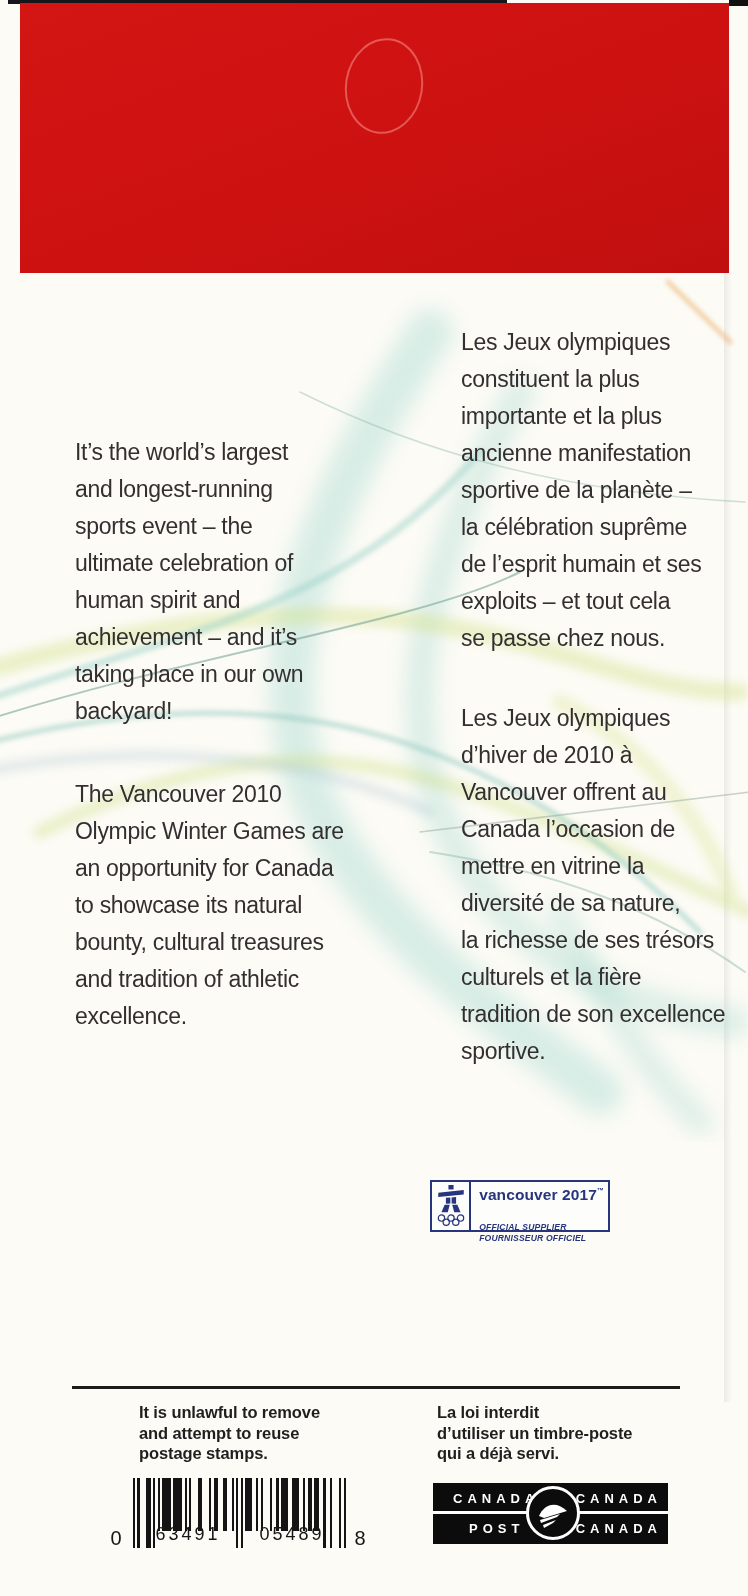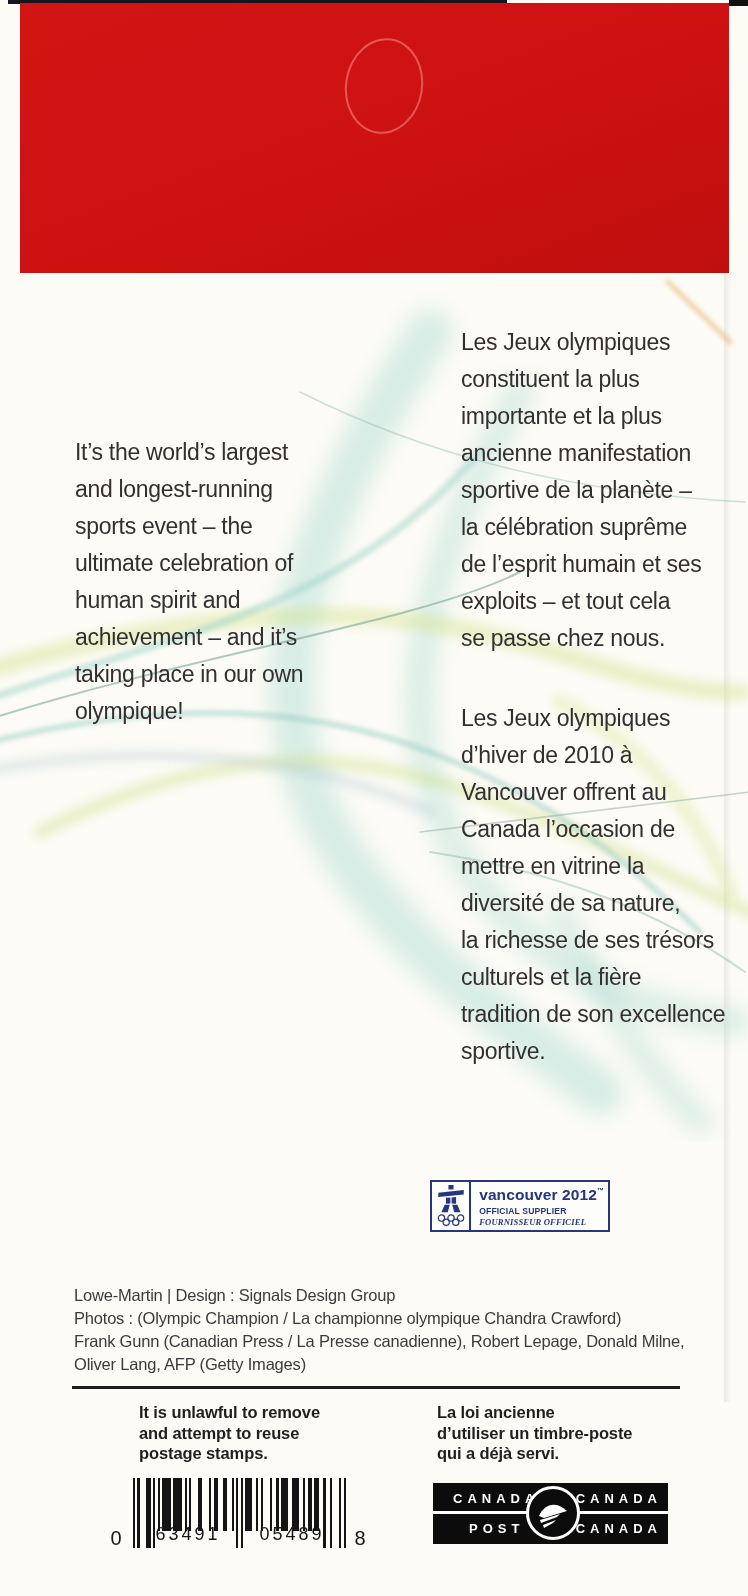--- a/index.html
+++ b/index.html
@@ -40,22 +40,22 @@
   .supplier-badge{
     position:absolute;left:430px;top:1180px;width:180px;height:52px;
     border:2px solid #26357e;background:#fdfdfb;box-sizing:border-box;
     display:flex;z-index:3;
   }
   .badge-left{width:42px;border-right:2px solid #26357e;display:flex;flex-direction:column;
     align-items:center;justify-content:center;gap:1px;}
   .badge-right{flex:1;padding:5px 4px 3px 8px;color:#26357e;}
   .badge-wordmark{font-size:15.5px;font-weight:700;letter-spacing:0.1px;line-height:1.05;white-space:nowrap;}
   .badge-tm{font-size:7px;vertical-align:top;}
-  .badge-sub{font-size:8.6px;font-weight:700;letter-spacing:0.15px;line-height:1.18;margin-top:3px;white-space:nowrap;}
-  .badge-sub.it{font-style:italic;margin-top:1px;font-family:Liberation Serif, serif;}
+  .badge-sub{font-size:8.6px;font-weight:700;letter-spacing:0.15px;line-height:1.18;margin-top:19px;white-space:nowrap;font-style:italic;}
+  .badge-sub.it{font-style:italic;margin-top:1px;}
   
   .credits{
     position:absolute;left:74px;top:1284px;width:640px;
     font-size:16.5px;line-height:23px;color:#3c3a3a;letter-spacing:-0.2px;
     white-space:pre-line;z-index:3;
   }
   
   .rule{position:absolute;left:72px;top:1386px;width:608px;height:3px;background:#1b1b1b;z-index:3;}
   
   .legal{
@@ -124,21 +124,28 @@
     </g>
   </svg>
 
   <div class="col col-en en-p1">It’s the world’s largest
 and longest-running
 sports event – the
 ultimate celebration of
 human spirit and
 achievement – and it’s
 taking place in our own
-olympique!</div>
+backyard!</div>
+  <div class="col col-en en-p2">The Vancouver 2010
+Olympic Winter Games are
+an opportunity for Canada
+to showcase its natural
+bounty, cultural treasures
+and tradition of athletic
+excellence.</div>
 
   <div class="col col-fr fr-p1">Les Jeux olympiques
 constituent la plus
 importante et la plus
 ancienne manifestation
 sportive de la planète –
 la célébration suprême
 de l’esprit humain et ses
 exploits – et tout cela
 se passe chez nous.</div>
@@ -169,37 +176,33 @@
         <g fill="none" stroke="#26357e" stroke-width="1.8">
           <circle cx="8" cy="6" r="4.6"></circle>
           <circle cx="22" cy="6" r="4.6"></circle>
           <circle cx="36" cy="6" r="4.6"></circle>
           <circle cx="15" cy="12" r="4.6"></circle>
           <circle cx="29" cy="12" r="4.6"></circle>
         </g>
       </svg>
     </div>
     <div class="badge-right">
-      <div class="badge-wordmark"><span>vancouver 2012</span><span class="badge-tm">™</span></div>
+      <div class="badge-wordmark"><span>vancouver 2017</span><span class="badge-tm">™</span></div>
       <div class="badge-sub">OFFICIAL SUPPLIER</div>
       <div class="badge-sub it">FOURNISSEUR OFFICIEL</div>
     </div>
   </div>
 
-  <div class="credits">Lowe-Martin | Design : Signals Design Group
-Photos : (Olympic Champion / La championne olympique Chandra Crawford)
-Frank Gunn (Canadian Press / La Presse canadienne), Robert Lepage, Donald Milne,
-Oliver Lang, AFP (Getty Images)</div>
 
   <div class="rule"></div>
 
   <div class="legal legal-en">It is unlawful to remove
 and attempt to reuse
 postage stamps.</div>
-  <div class="legal legal-fr">La loi ancienne
+  <div class="legal legal-fr">La loi interdit
 d’utiliser un timbre-poste
 qui a déjà servi.</div>
 
   <div class="barcode-bars" id="barcode-bars">
       <div class="bar" style="left: 0px; width: 2.24px; height: 70px;"></div>
       <div class="bar" style="left: 4.48px; width: 2.24px; height: 70px;"></div>
       <div class="bar" style="left: 13.44px; width: 2.24px; height: 70px;"></div>
       <div class="bar" style="left: 15.68px; width: 2.24px; height: 70px;"></div>
       <div class="bar" style="left: 20.16px; width: 2.24px; height: 70px;"></div>
       <div class="bar" style="left: 24.64px; width: 2.24px; height: 53px;"></div>

